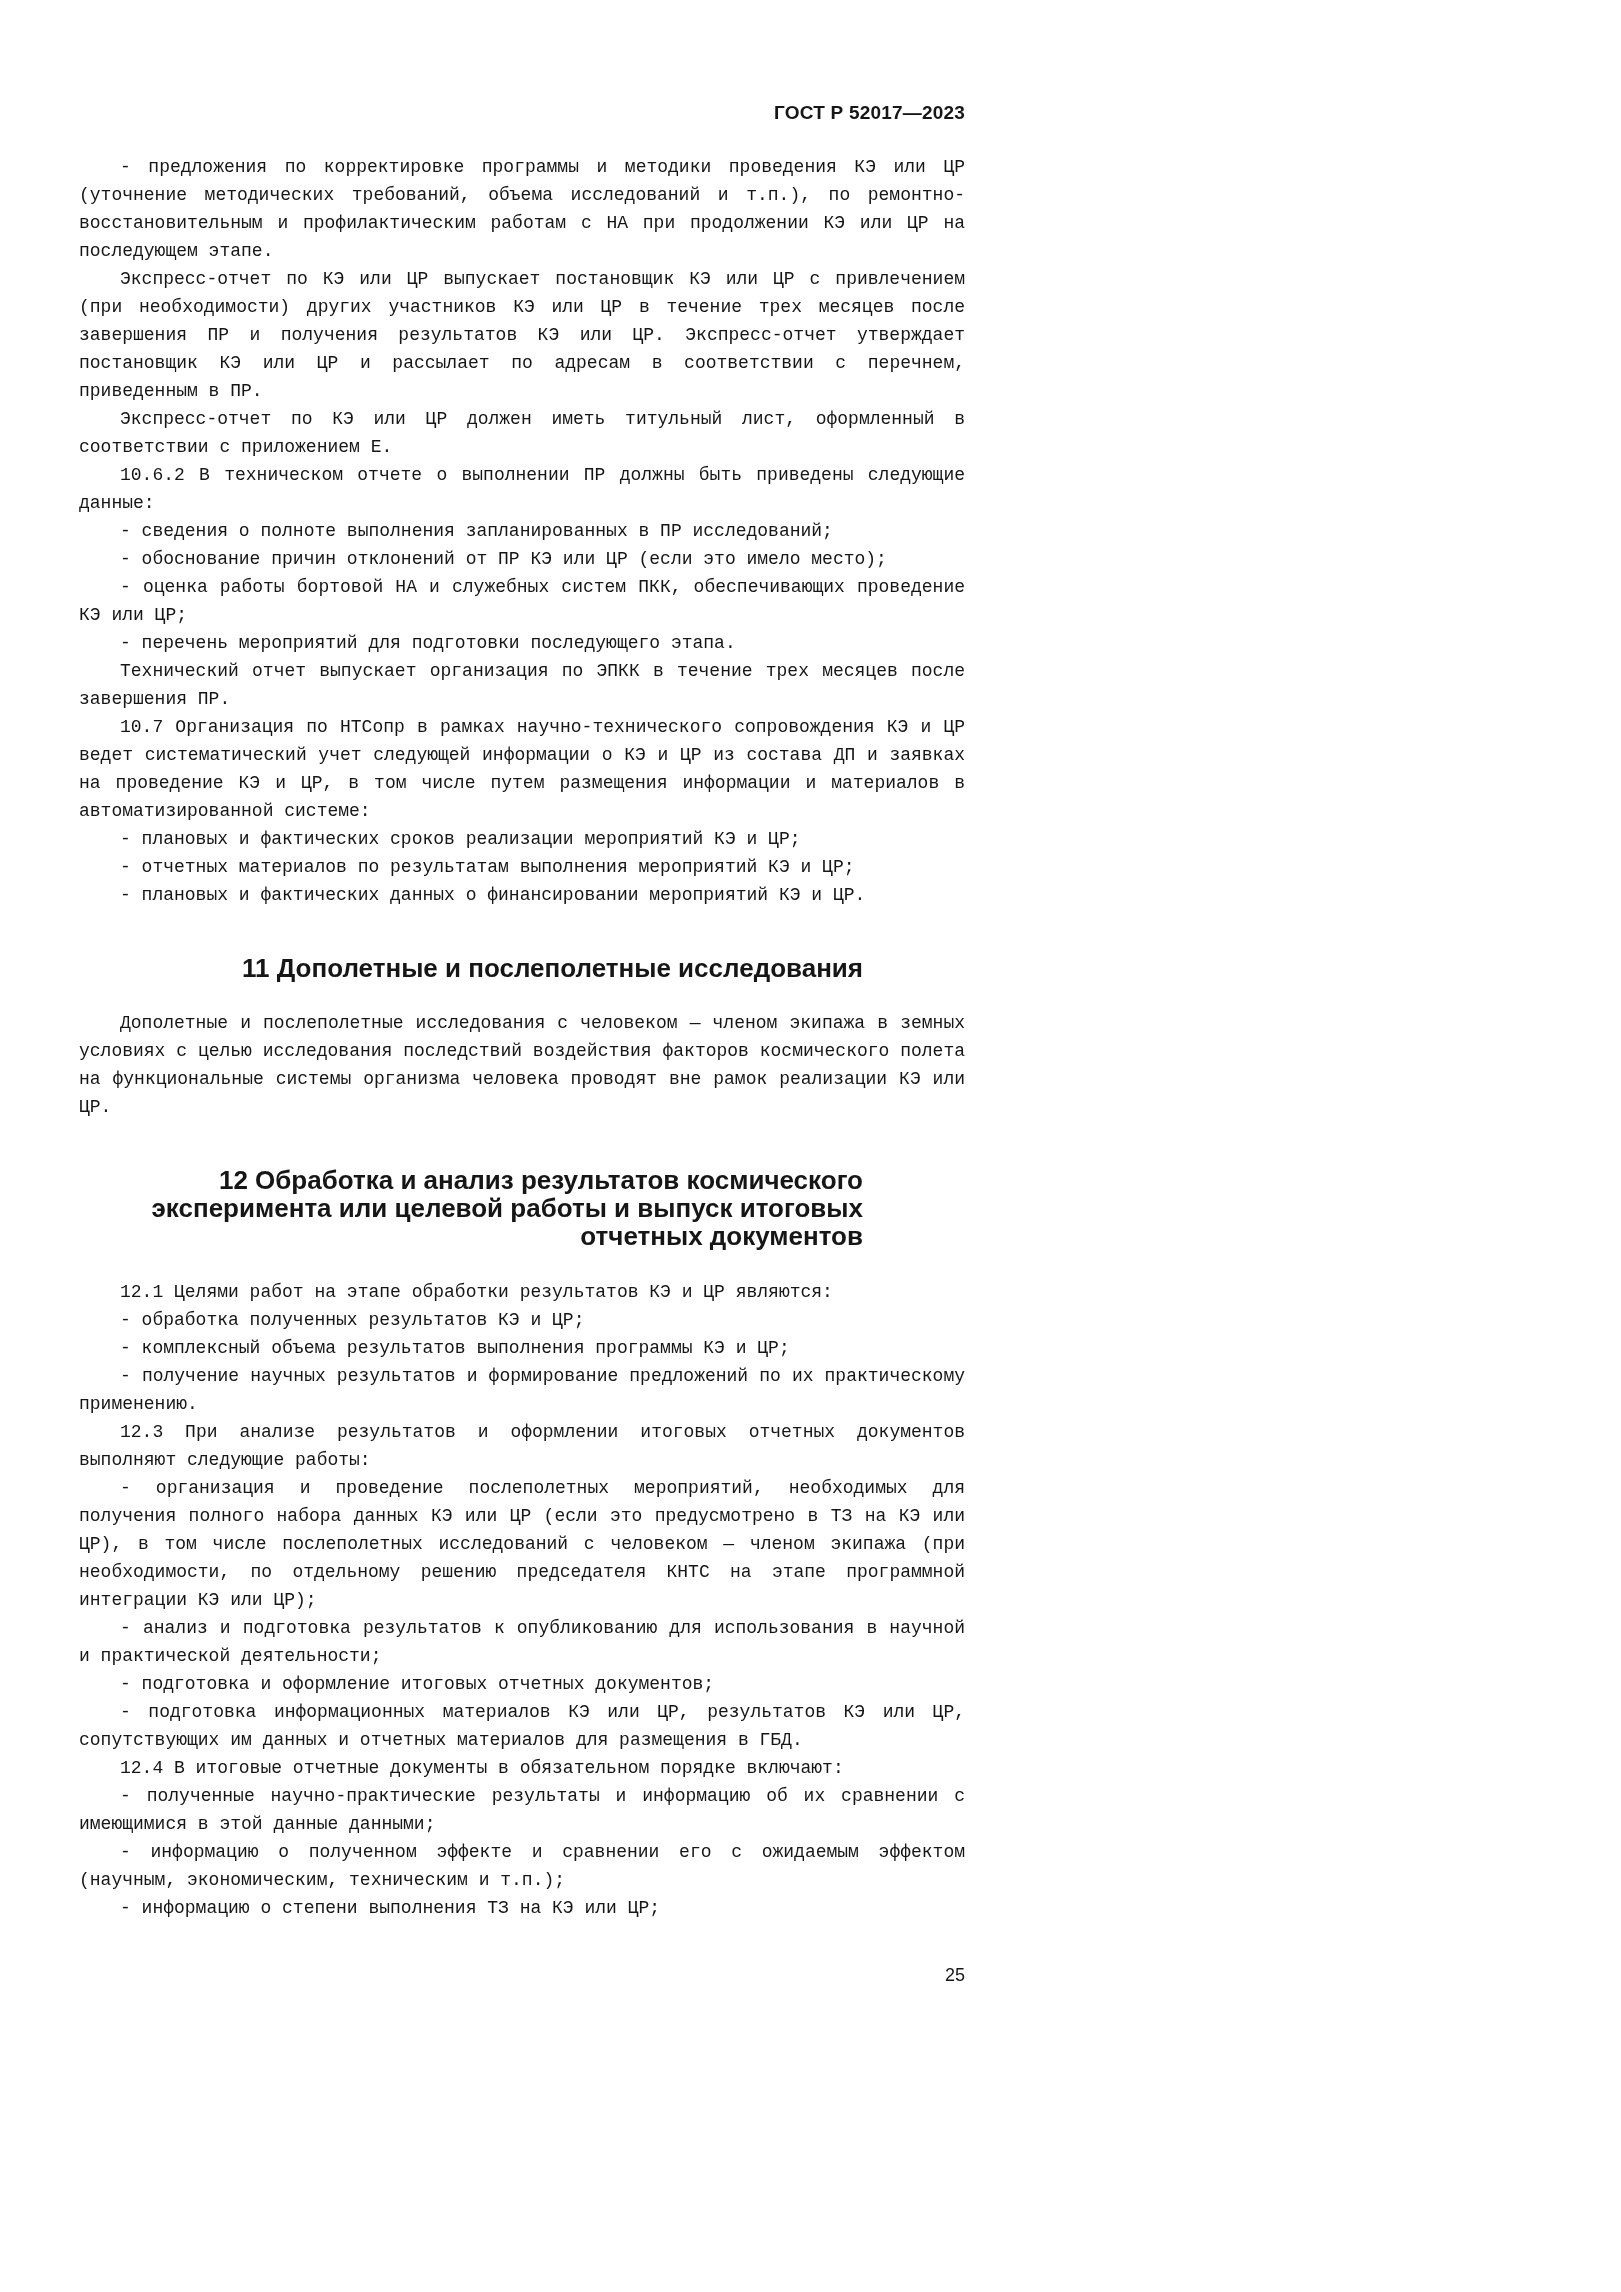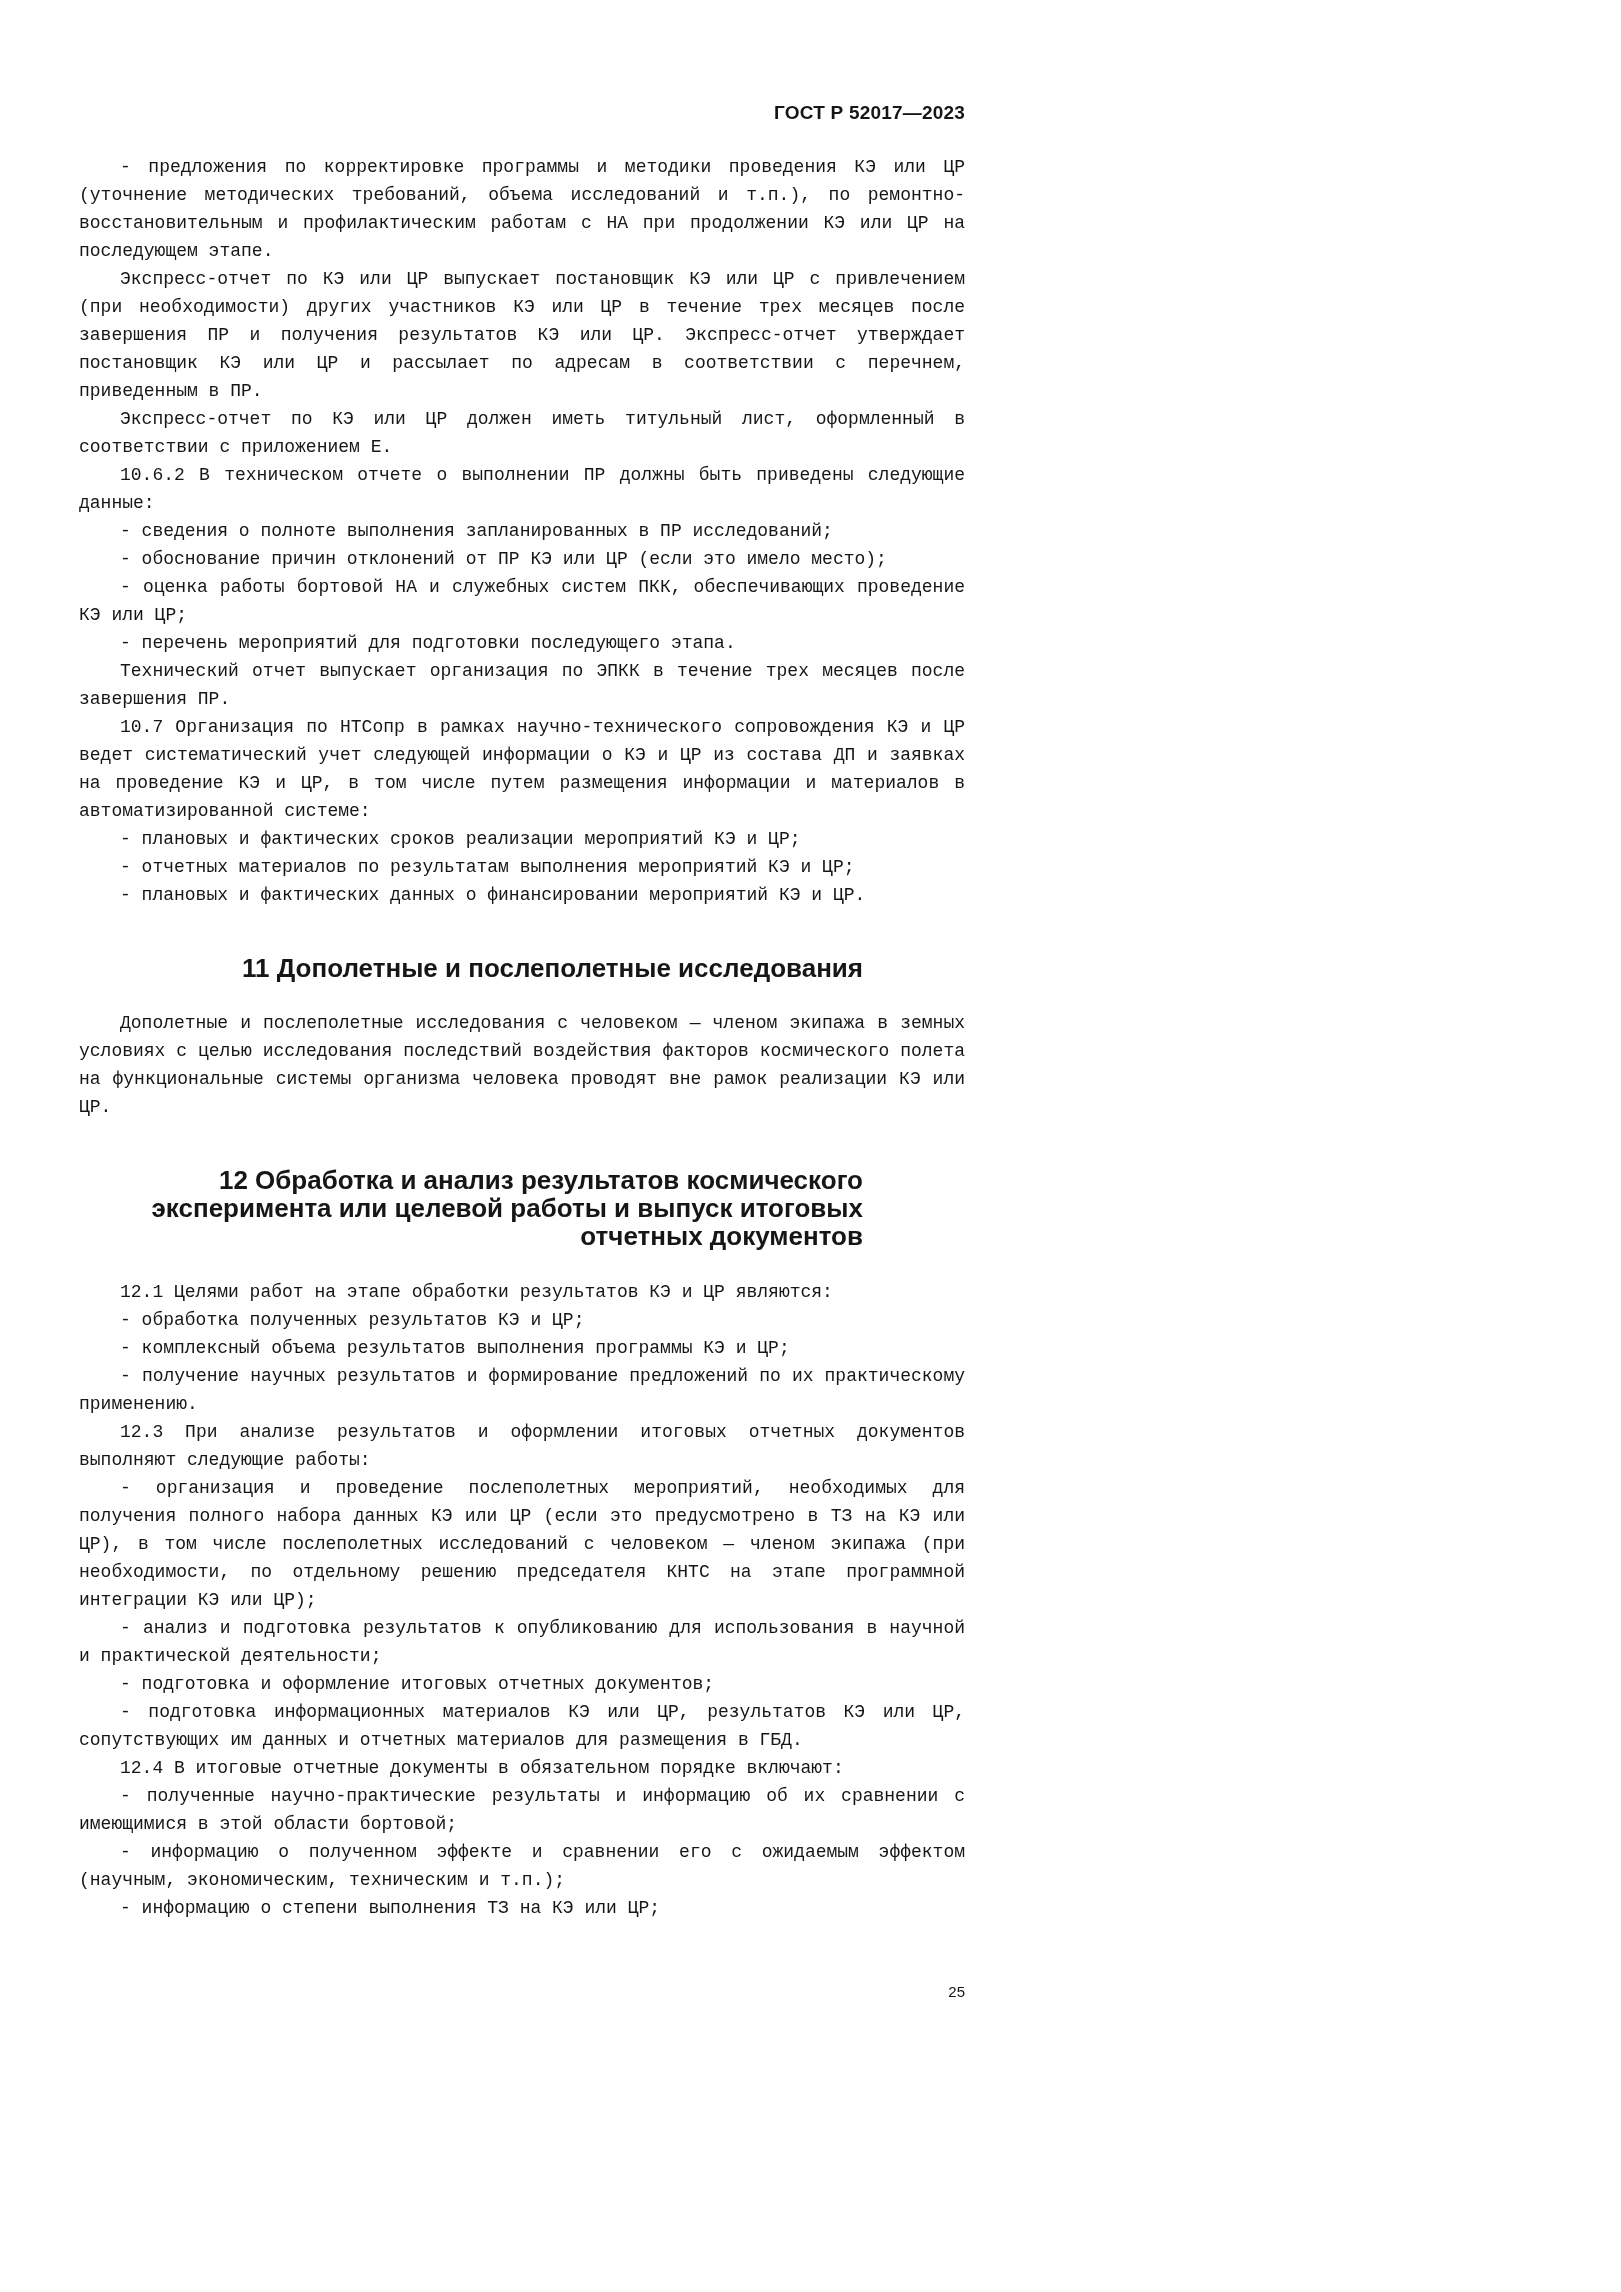--- a/index.html
+++ b/index.html
@@ -41,22 +41,22 @@
     font-size: 26px;
     line-height: 28px;
     margin: 45px 0 27.4px 0;
     padding-left: 41px;
     max-width: 784px;
     box-sizing: border-box;
     text-align: right;
   }
   .page-footer {
     text-align: right;
-    font-size: 15px;
-    margin-top: 61px;
+    font-size: 18px;
+    margin-top: 43px;
     padding-bottom: 39px;
   }
 </style>
 </head>
 <body>
 
 <div class="page-content">
   <div class="doc-header">ГОСТ Р 52017—2023</div>
 
   <div>
@@ -79,20 +79,20 @@
       <div class="p">12.1 Целями работ на этапе обработки результатов КЭ и ЦР являются:</div>
       <div class="li">- обработка полученных результатов КЭ и ЦР;</div>
       <div class="li">- комплексный объема результатов выполнения программы КЭ и ЦР;</div>
       <div class="li">- получение научных результатов и формирование предложений по их практическому применению.</div>
       <div class="p">12.3 При анализе результатов и оформлении итоговых отчетных документов выполняют следующие работы:</div>
       <div class="li">- организация и проведение послеполетных мероприятий, необходимых для получения полного набора данных КЭ или ЦР (если это предусмотрено в ТЗ на КЭ или ЦР), в том числе послеполетных исследований с человеком — членом экипажа (при необходимости, по отдельному решению председателя КНТС на этапе программной интеграции КЭ или ЦР);</div>
       <div class="li">- анализ и подготовка результатов к опубликованию для использования в научной и практической деятельности;</div>
       <div class="li">- подготовка и оформление итоговых отчетных документов;</div>
       <div class="li">- подготовка информационных материалов КЭ или ЦР, результатов КЭ или ЦР, сопутствующих им данных и отчетных материалов для размещения в ГБД.</div>
       <div class="p">12.4 В итоговые отчетные документы в обязательном порядке включают:</div>
-      <div class="li">- полученные научно-практические результаты и информацию об их сравнении с имеющимися в этой области бортовой;</div>
+      <div class="li">- полученные научно-практические результаты и информацию об их сравнении с имеющимися в этой данные данными;</div>
       <div class="li">- информацию о полученном эффекте и сравнении его с ожидаемым эффектом (научным, экономическим, техническим и т.п.);</div>
       <div class="li">- информацию о степени выполнения ТЗ на КЭ или ЦР;</div>
     </div>
 
   <div class="page-footer">25</div>
 </div>
 
 
 </body></html>

